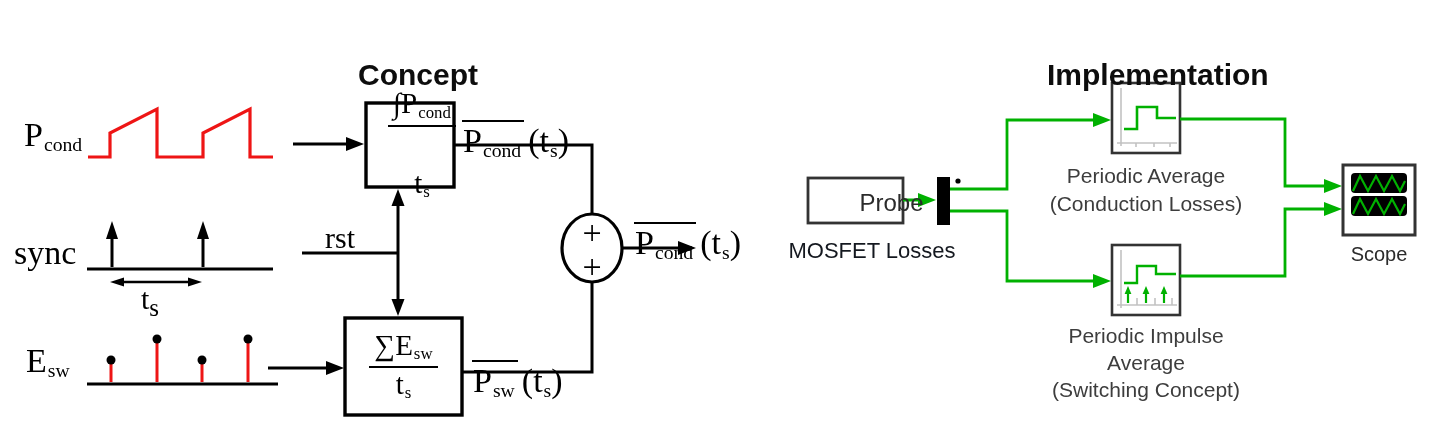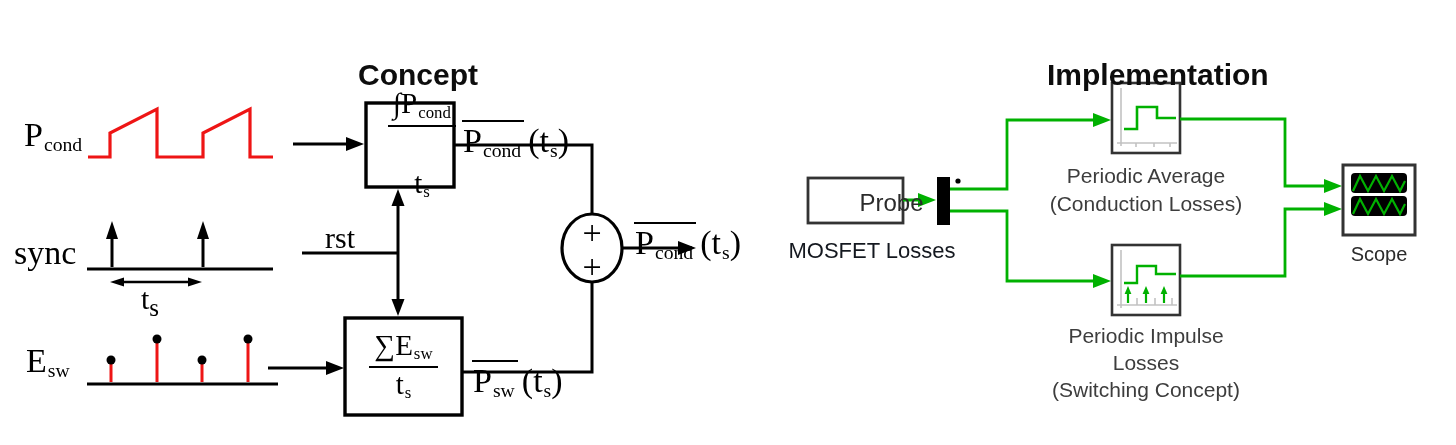--- a/index.html
+++ b/index.html
@@ -225,19 +225,19 @@
 
   <div class="abs caption" style="left:772px;top:237px;width:200px;font-size:22px;color:#14181f;text-align:center;">MOSFET Losses</div>
 
   <div class="abs caption" style="left:1031px;top:162px;width:230px;">
     <div>Periodic Average</div>
     <div>(Conduction Losses)</div>
   </div>
 
   <div class="abs caption" style="left:1046px;top:322px;width:200px;line-height:27px;">
     <div>Periodic Impulse</div>
-    <div>Losses</div>
+    <div>Average</div>
     <div>(Switching Concept)</div>
   </div>
 
   <div class="abs caption" style="left:1334px;top:240px;width:90px;font-size:20px;color:#2b2b2b;">Scope</div>
 
 </div>
 
 </body></html>

